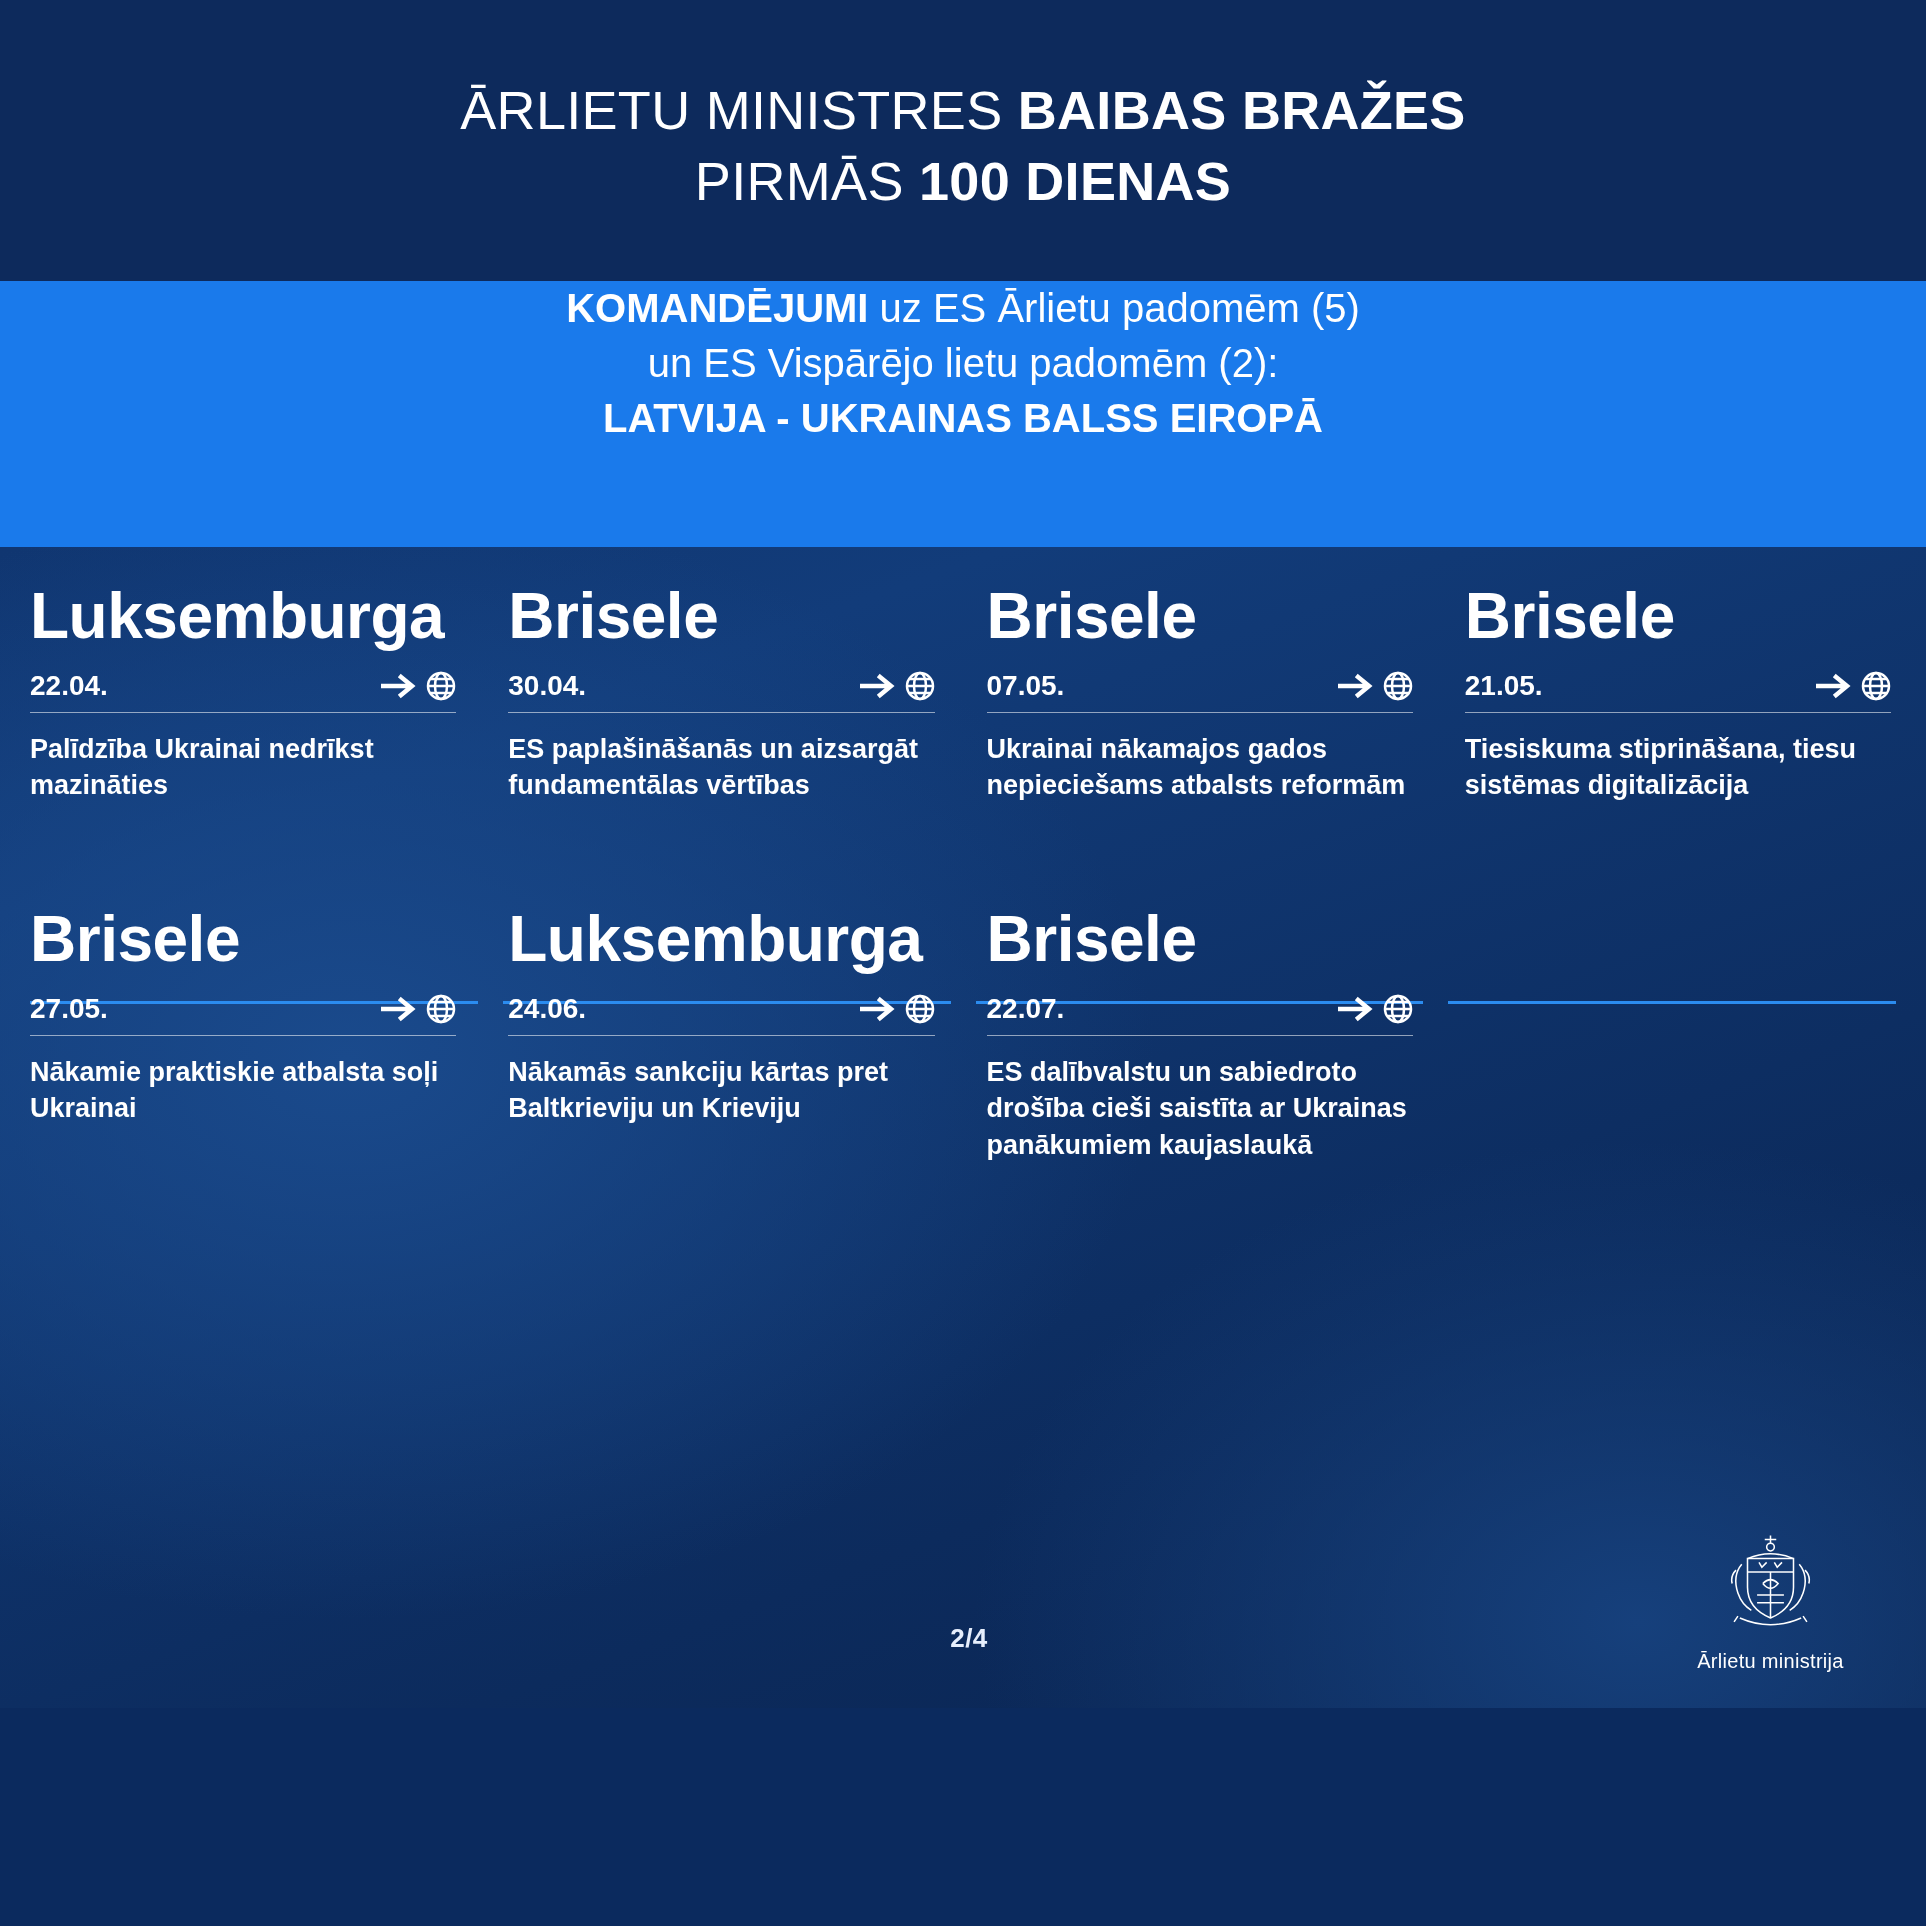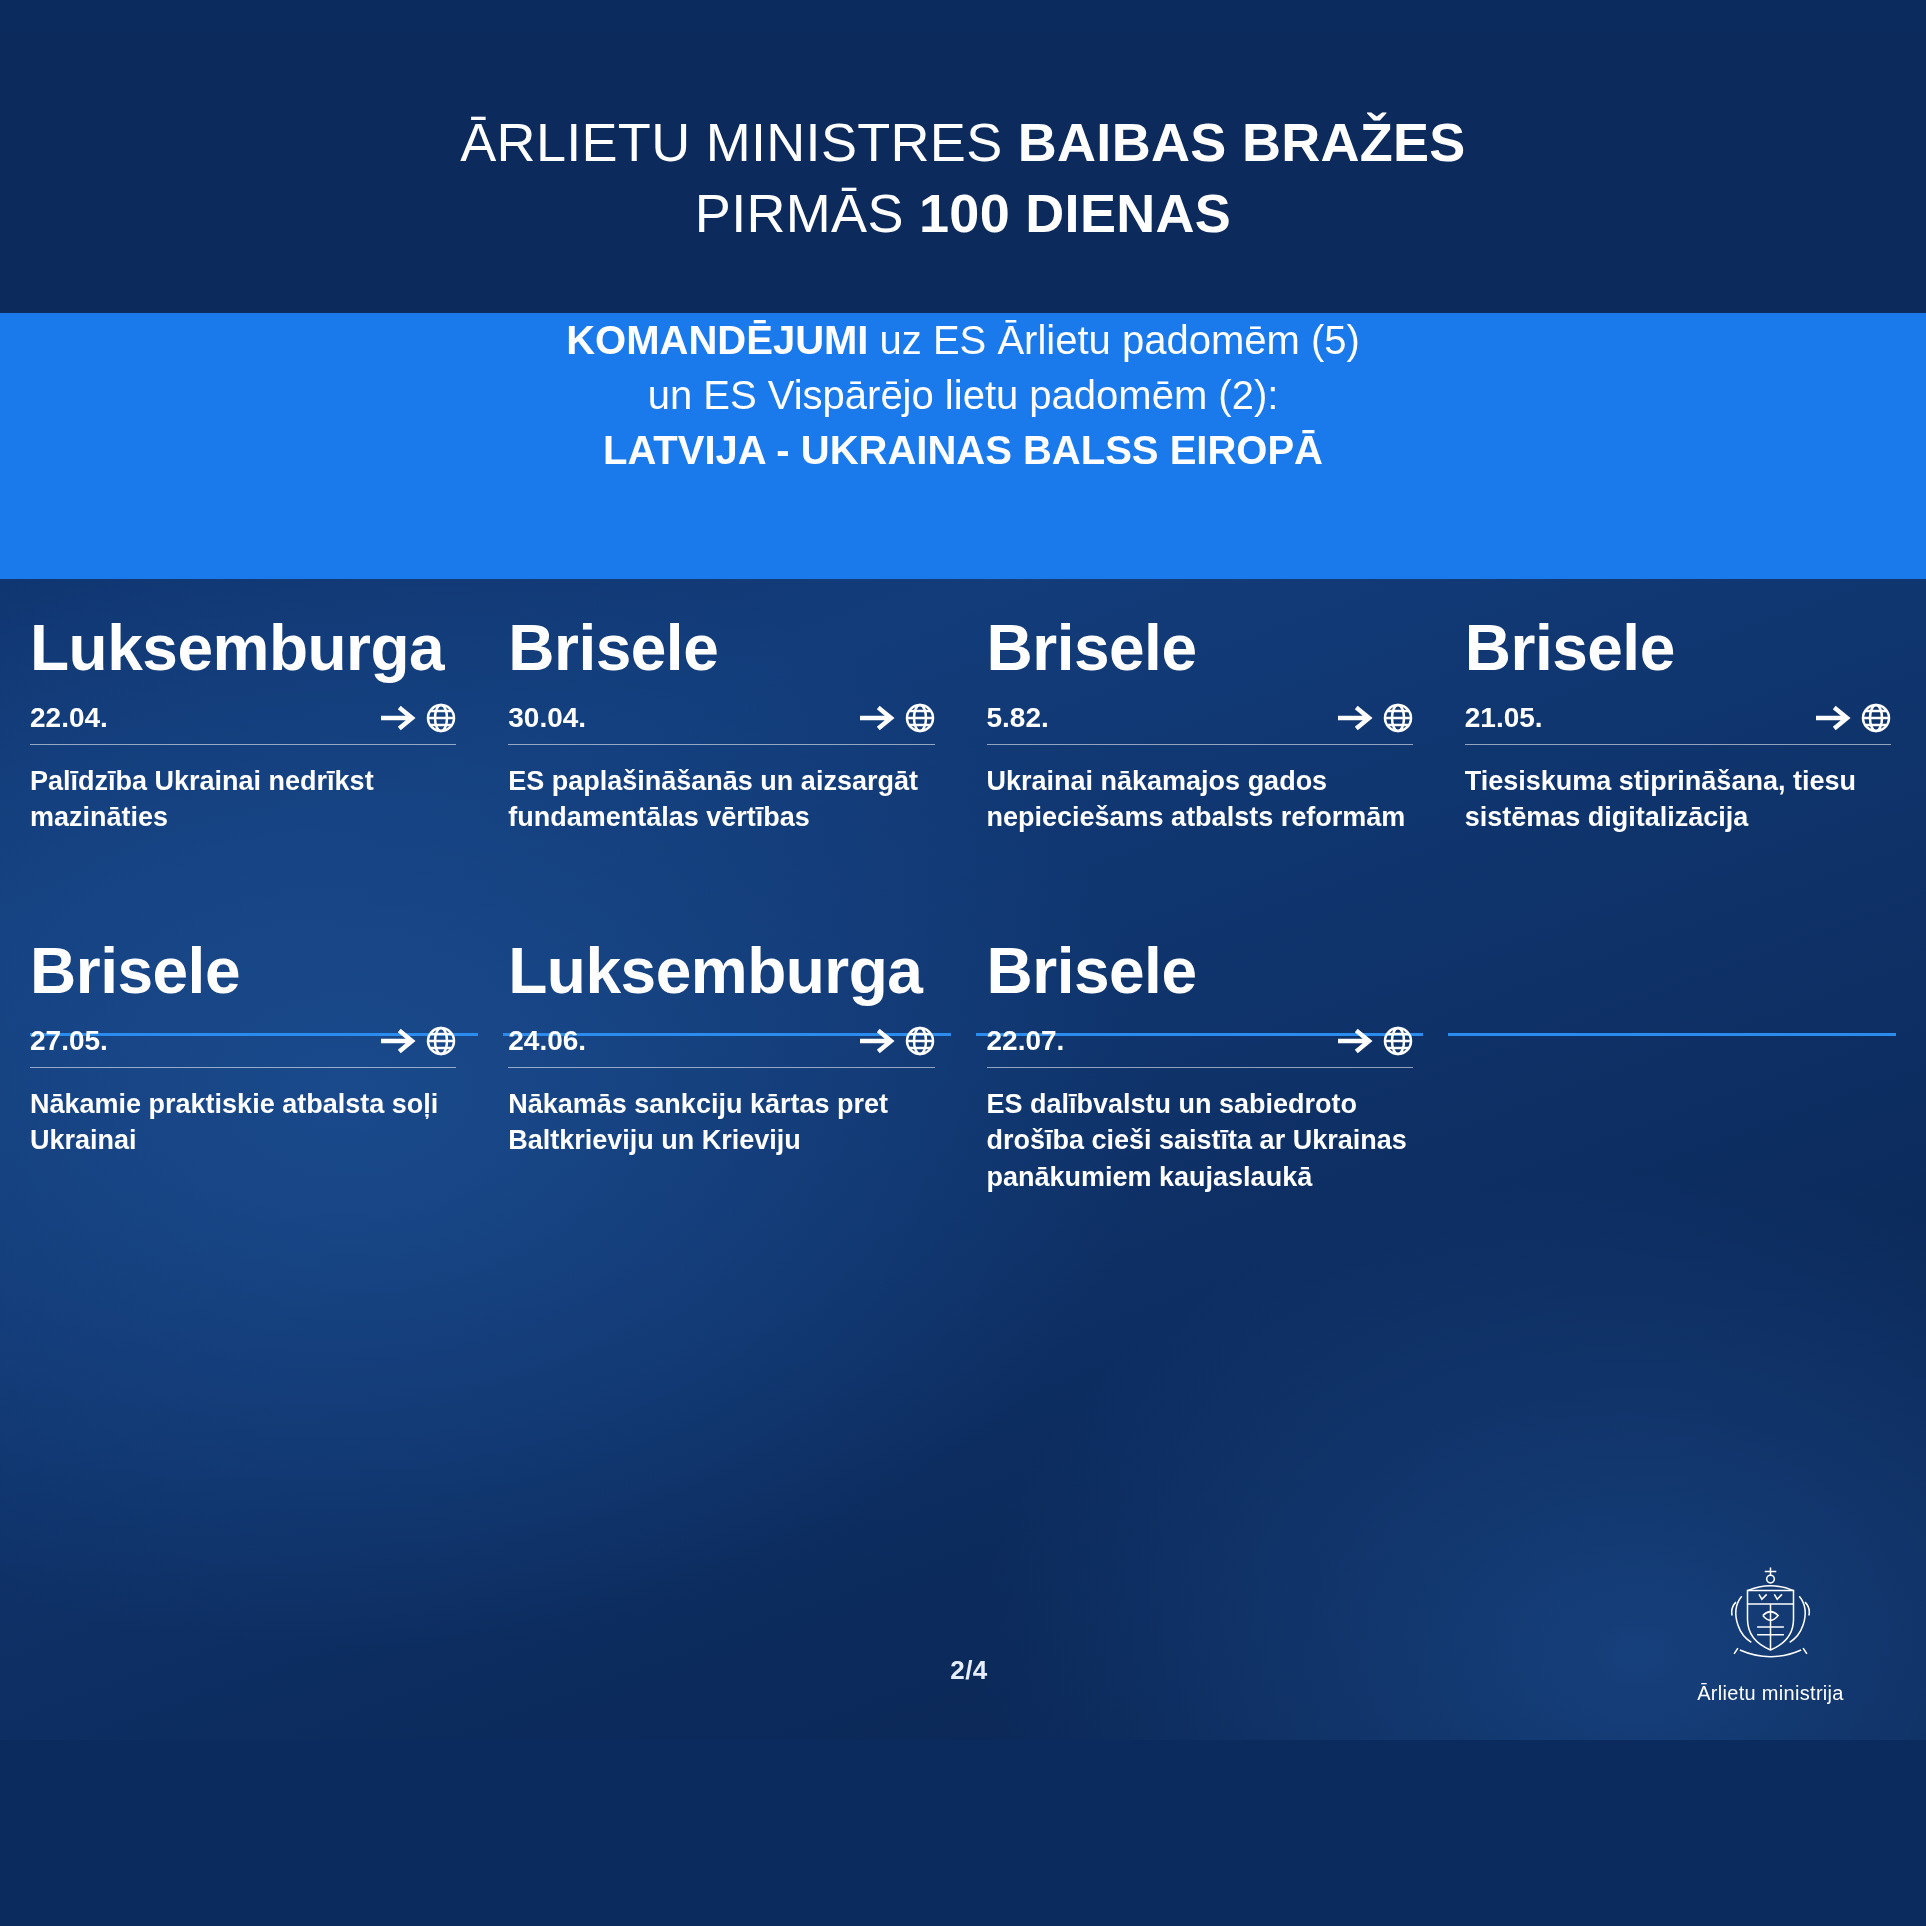--- a/index.html
+++ b/index.html
@@ -14,21 +14,20 @@
 
   .page {
     position: relative;
     width: 1926px;
     height: 1708px;
     background:
       radial-gradient(ellipse 1304px 903px at 18% 62%, #1a4a8c 0%, rgba(26,74,140,0) 62%),
       radial-gradient(ellipse 1104px 803px at 85% 95%, #16407c 0%, rgba(22,64,124,0) 60%),
       linear-gradient(160deg, #0d2d63 0%, #123c7a 38%, #0c2b5d 78%, #0a2450 100%);
     overflow: hidden;
-    margin-top: 32px;
   }
 
   
   .header {
     position: absolute;
     top: 0; left: 0;
     width: 1926px;
     height: 281px;
     background: #0d2a5c;
     display: flex;
@@ -244,21 +243,21 @@
               </svg>
           </span>
         </div>
       </div>
       <div class="desc">ES paplašināšanās un aizsargāt fundamentālas vērtības</div>
     </div>
 
     <div class="card">
       <div class="city">Brisele</div>
       <div class="meta">
-        <div class="date">5.82.</div>
+        <div class="date">07.05.</div>
         <div class="icons">
           <span class="arrow-icon">
             <svg width="36" height="26" viewBox="0 0 72 52">
                 <path d="M2 26 H56 M40 8 L62 26 L40 44" stroke="#ffffff" stroke-width="9" fill="none" stroke-linecap="square"></path>
               </svg>
           </span>
           <span class="globe-icon">
             <svg width="30" height="30" viewBox="0 0 60 60">
                 <circle cx="30" cy="30" r="26" stroke="#ffffff" stroke-width="5" fill="none"></circle>
                 <ellipse cx="30" cy="30" rx="12" ry="26" stroke="#ffffff" stroke-width="5" fill="none"></ellipse>

